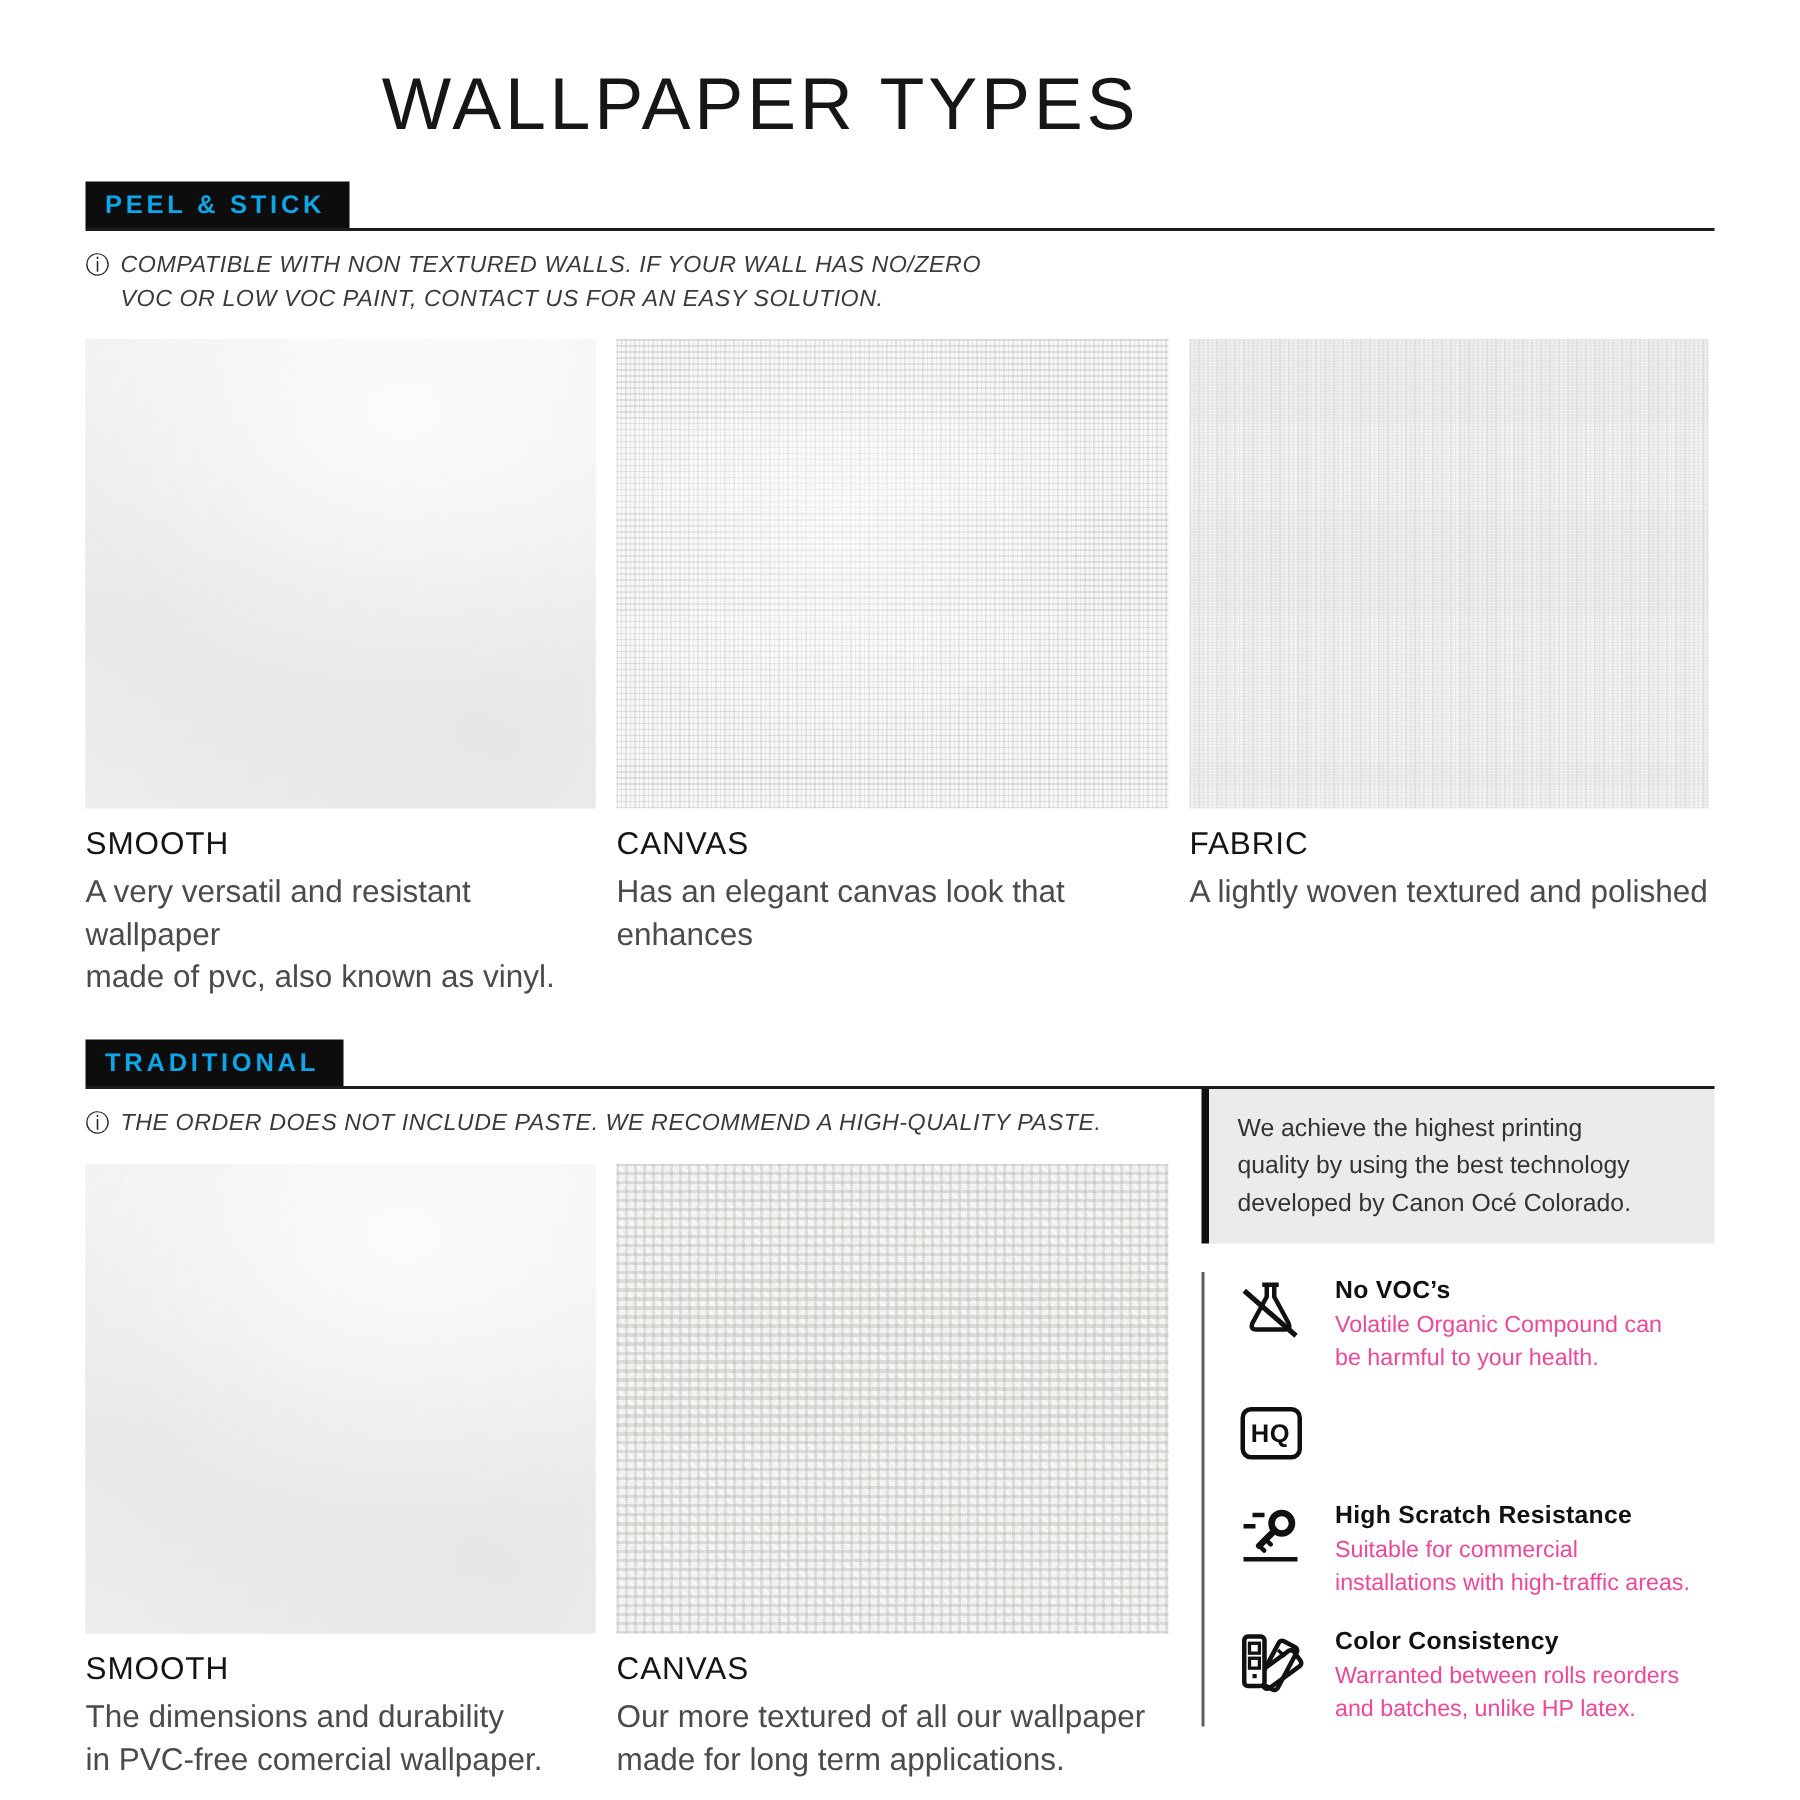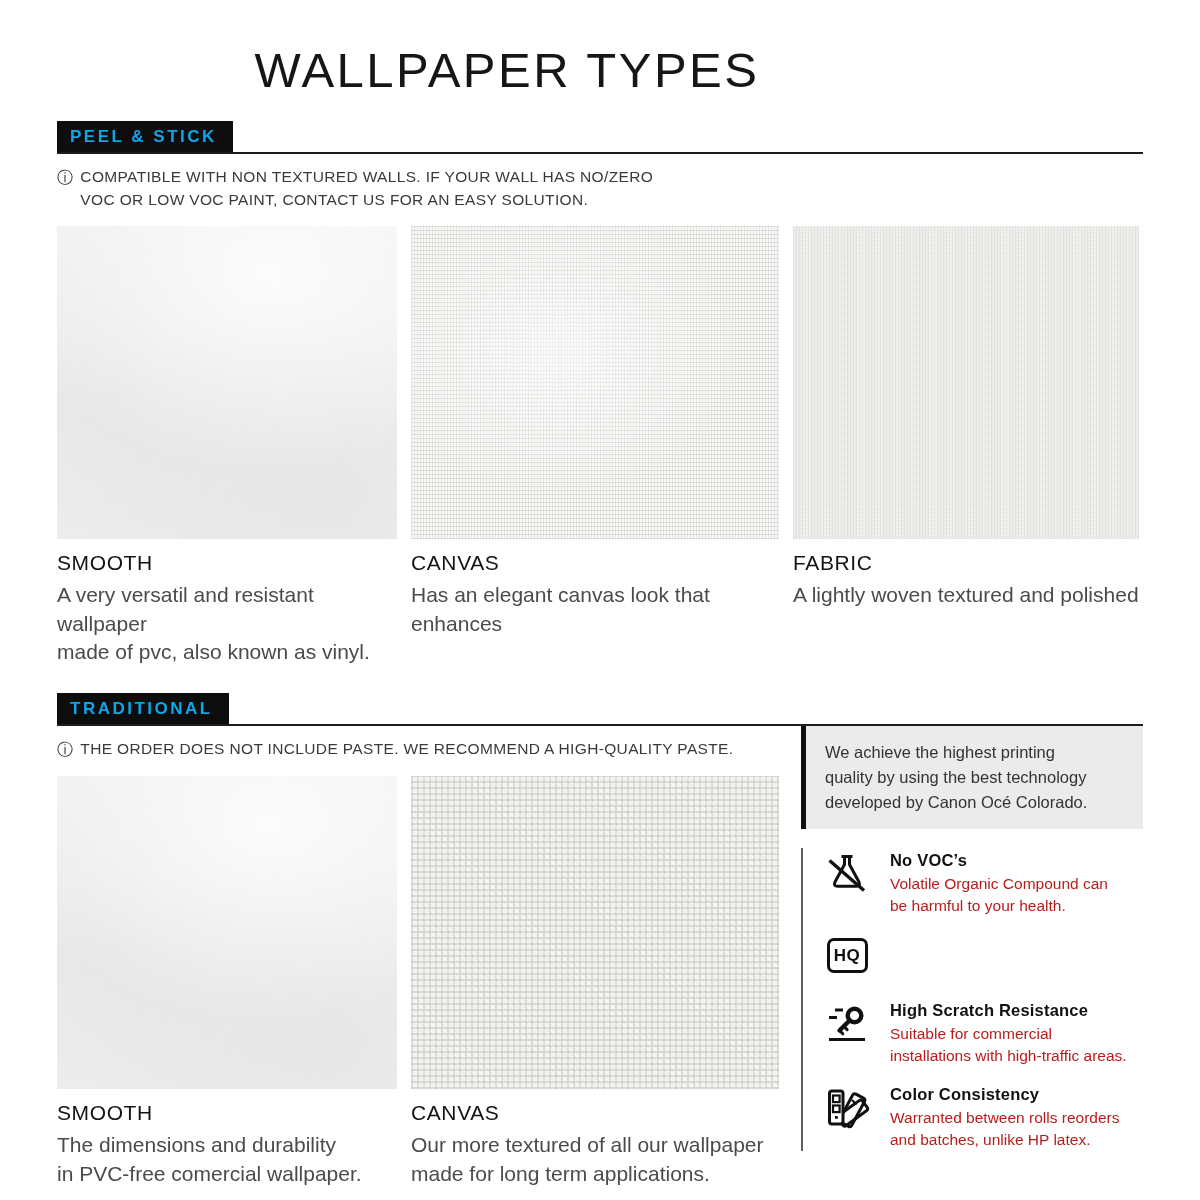--- a/index.html
+++ b/index.html
@@ -19,21 +19,21 @@
   .section-rule { border-bottom:2px solid #1c1c1c; margin-top:26px; }
   .badge {
     display:inline-block; background:#0d0d0d; color:#0ea5e9;
     font-size:17px; font-weight:700; letter-spacing:2.5px;
     padding:5px 16px 5px 13px; line-height:1.25;
   }
 
   .note { display:flex; gap:7px; margin-top:12px;
     font-size:15.5px; letter-spacing:0.35px; color:#3a3a3a; }
   .note-icon { font-size:16px; line-height:1.45; color:#262626; }
-  .note-text { line-height:1.45; }
+  .note-text { line-height:1.45;font-style:italic; }
 
   .grid3 { display:grid; grid-template-columns:340px 368px 346px; gap:14px; margin-top:15px; }
   .grid2 { display:grid; grid-template-columns:340px 368px; gap:14px; margin-top:15px; }
   .tex { height:313px; }
 
   .tex-smooth {
     background-color:#f2f2f2;
     background-image:
       radial-gradient(ellipse 420px 300px at 62% 16%, rgba(255,255,255,0.8), rgba(255,255,255,0) 65%),
       radial-gradient(ellipse 520px 420px at 16% 55%, rgba(222,222,222,0.6), rgba(222,222,222,0) 70%),
@@ -71,21 +71,21 @@
 
   .quote { display:flex; margin-top:0; }
   .quote-bar { width:5px; background:#0f0f0f; }
   .quote-body { background:#ebebeb; flex:1; padding:14px 18px 14px 19px;
     font-size:16.5px; line-height:1.52; color:#333333; }
 
   .features { margin-top:19px; border-left:2px solid #5f5f5f; padding:3px 0 0 21px; }
   .feature { display:flex; gap:20px; margin-bottom:18px; }
   .f-icon { width:46px; min-width:46px; height:48px; display:flex; align-items:flex-start; justify-content:center; }
   .f-title { font-size:16.5px; font-weight:700; color:#111111; letter-spacing:0.2px; margin-bottom:3px; }
-  .f-desc { font-size:15.5px; color:#b91c1c; line-height:1.42; }
+  .f-desc { font-size:15.5px; color:#ec4899; line-height:1.42; }
 
   .hq-box { width:41px; height:35px; border:3.5px solid #0f0f0f; border-radius:7px;
     display:flex; align-items:center; justify-content:center;
     font-weight:700; font-size:17px; letter-spacing:0.5px; color:#0f0f0f; margin-top:3px; }
 
   .bottom-rule { border-top:2px solid #888888; margin-top:16px; }
 
   svg { display:block; }
 </style>
 </head>

